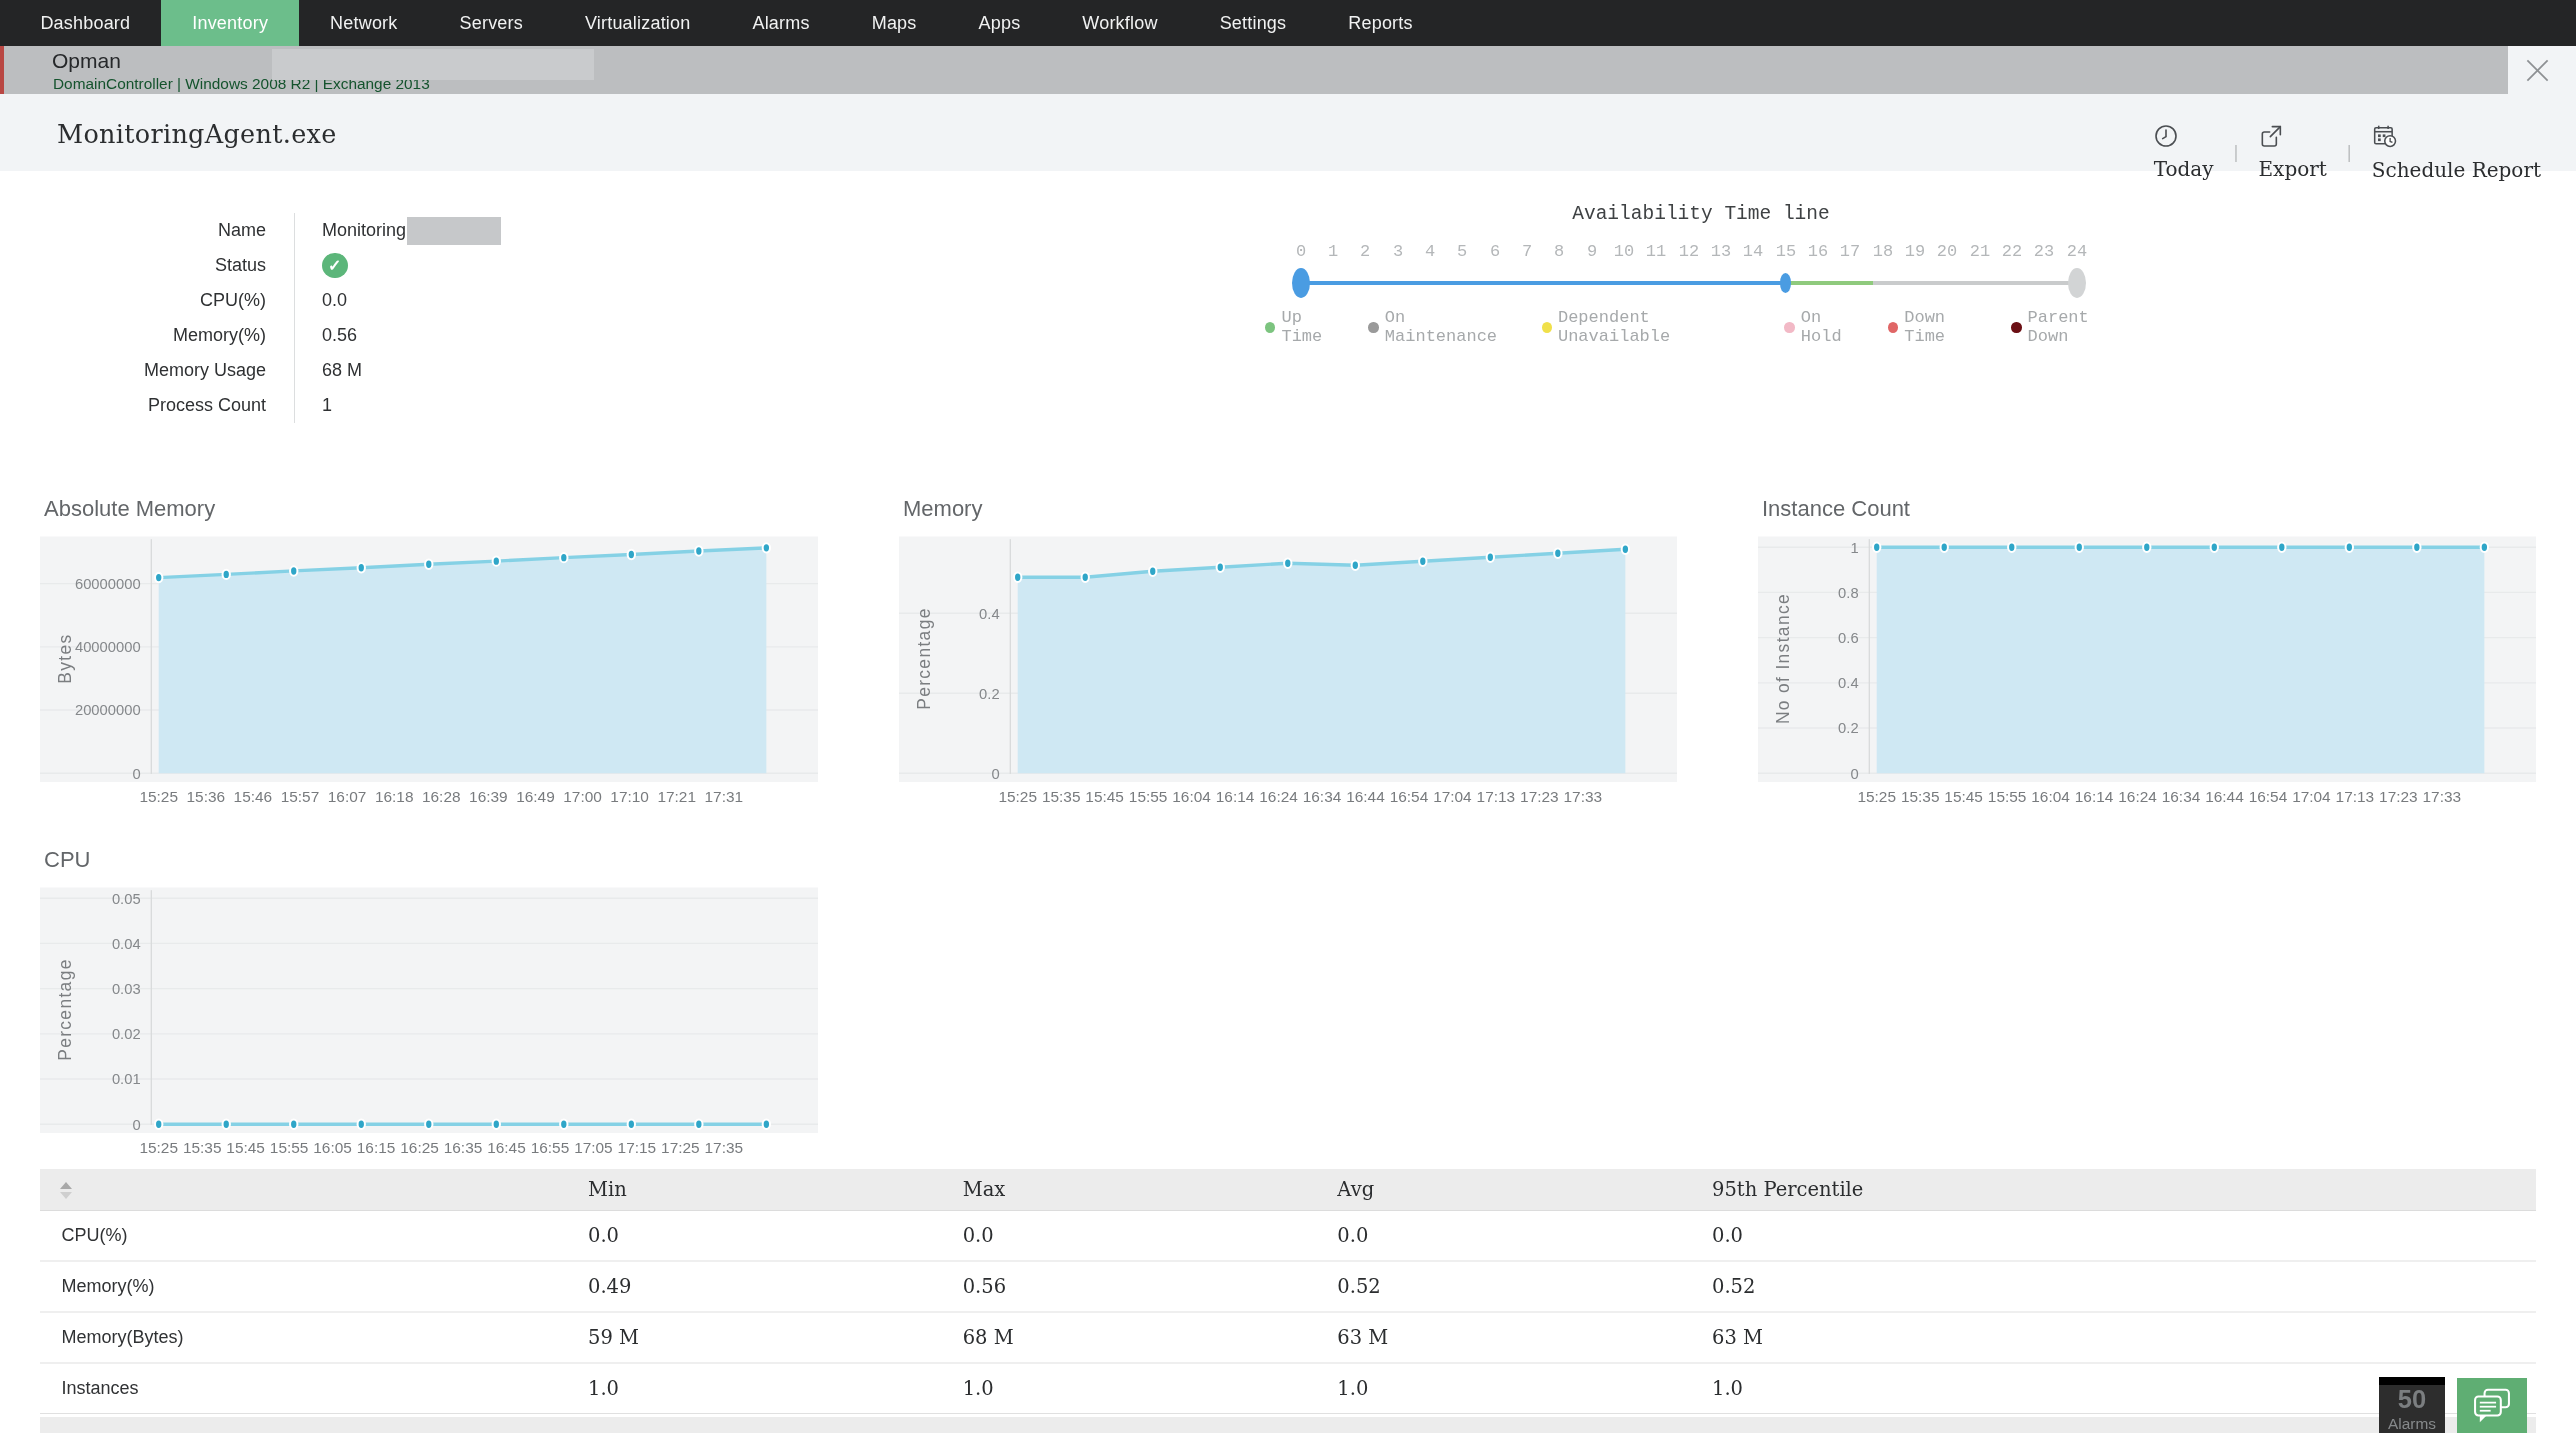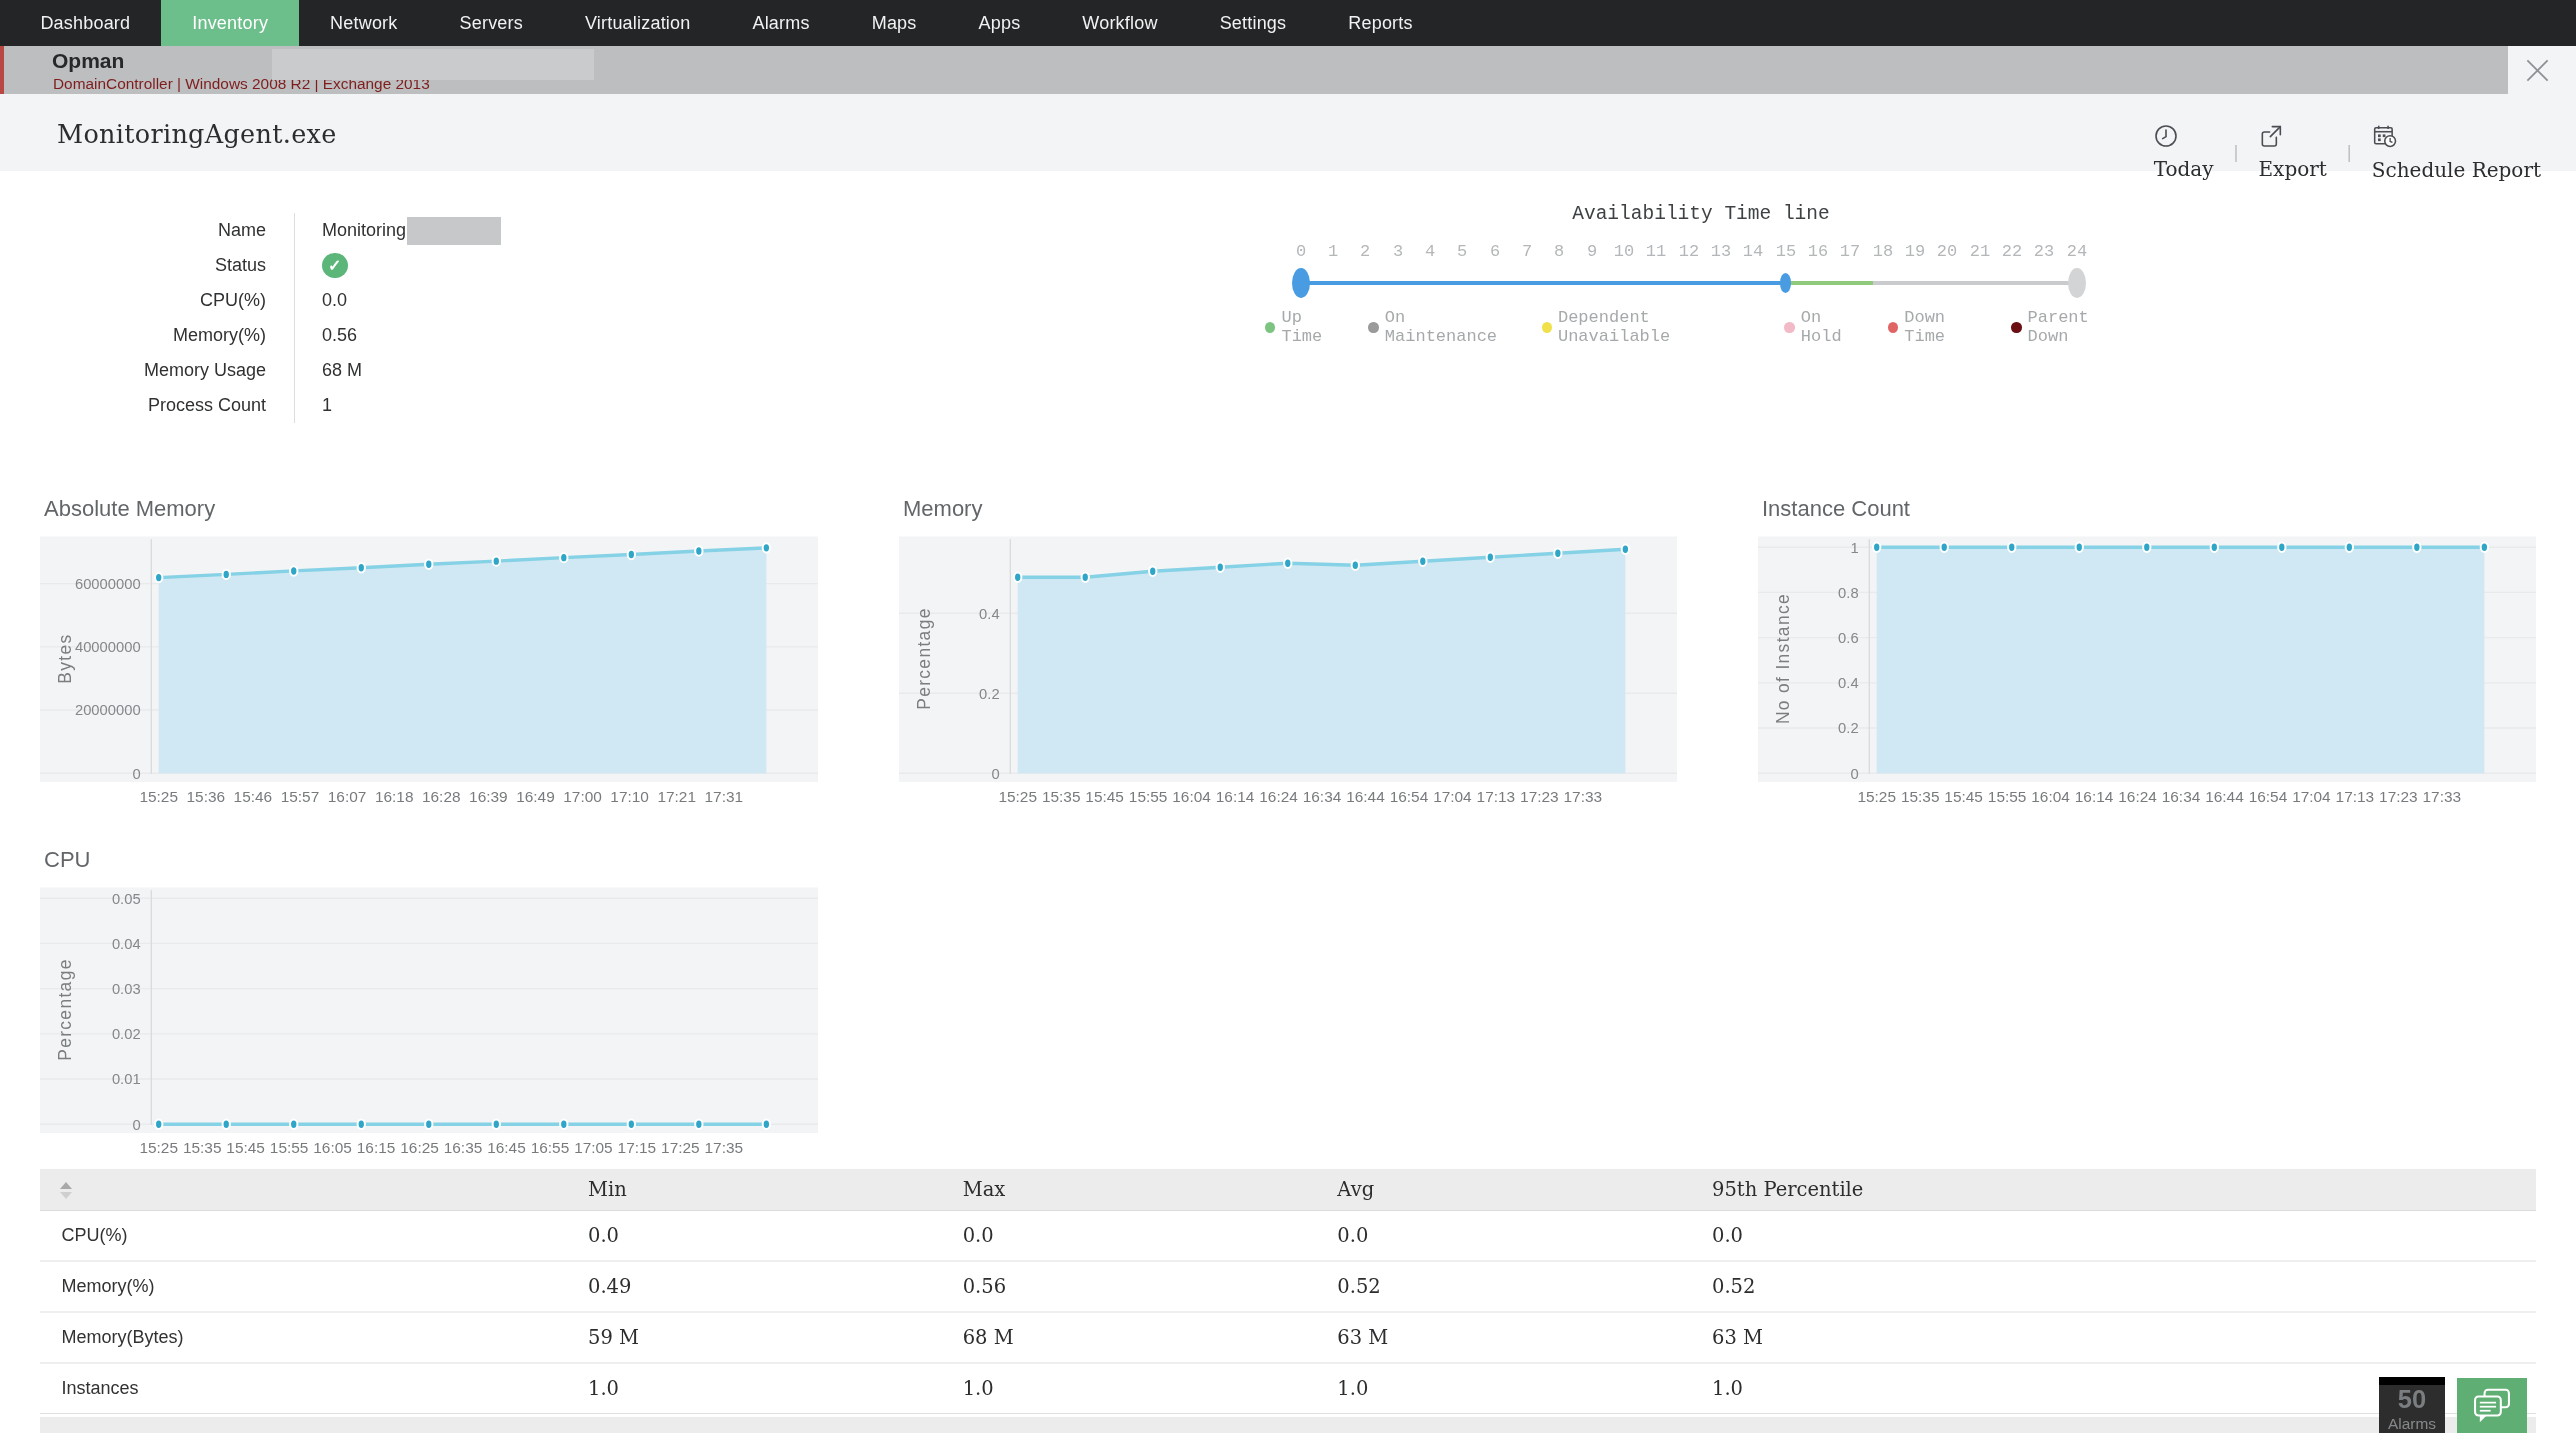--- a/index.html
+++ b/index.html
@@ -8,22 +8,22 @@
 
   
   .topnav{position:absolute;top:0;left:0;width:2576px;height:46px;background:#242526;display:flex;align-items:stretch;z-index:5;}
   .nav-item{display:flex;align-items:center;padding:0 31px;color:#f1f2f2;font-size:18px;letter-spacing:0.2px;cursor:pointer;}
   .nav-item:first-child{margin-left:9.4px;}
   .nav-item.active{background:#6cbe8b;color:#ffffff;}
 
   
   .band{position:absolute;top:46px;left:0;width:2576px;height:125px;background:#f2f4f6;z-index:1;}
   .banner{position:absolute;top:46px;left:0;width:2504px;height:48px;background:#bcbec0;border-left:4.7px solid #b94743;z-index:2;}
-  .banner-title{position:absolute;left:48px;top:3.4px;font-size:21px;font-weight:bold;color:#26282a;}
-  .banner-sub{position:absolute;left:49px;top:29px;font-size:15.4px;color:#7f1d1d;}
+  .banner-title{position:absolute;left:48px;top:3.4px;font-size:21px;font-weight:normal;color:#26282a;}
+  .banner-sub{position:absolute;left:49px;top:29px;font-size:15.4px;color:#14532d;}
   .banner-redacted{position:absolute;left:268px;top:3.4px;width:322px;height:31px;background:#c9cbcd;}
   .close-x{position:absolute;top:55px;left:2522px;width:31px;height:31px;z-index:3;cursor:pointer;}
 
   
   .page-title{position:absolute;left:57px;top:119px;font-family:"DejaVu Serif",serif;font-size:25.5px;color:#2b2d2f;z-index:2;letter-spacing:0.3px;}
   .actions{position:absolute;top:123px;right:35px;display:flex;align-items:center;gap:20px;z-index:2;}
   .action{display:flex;align-items:flex-start;gap:9.4px;cursor:pointer;flex-direction:column;}
   .action-label{font-family:"DejaVu Serif",serif;font-size:20px;color:#2b2d2f;}
   .action-sep{font-size:19px;color:#bfc1c3;}
 

